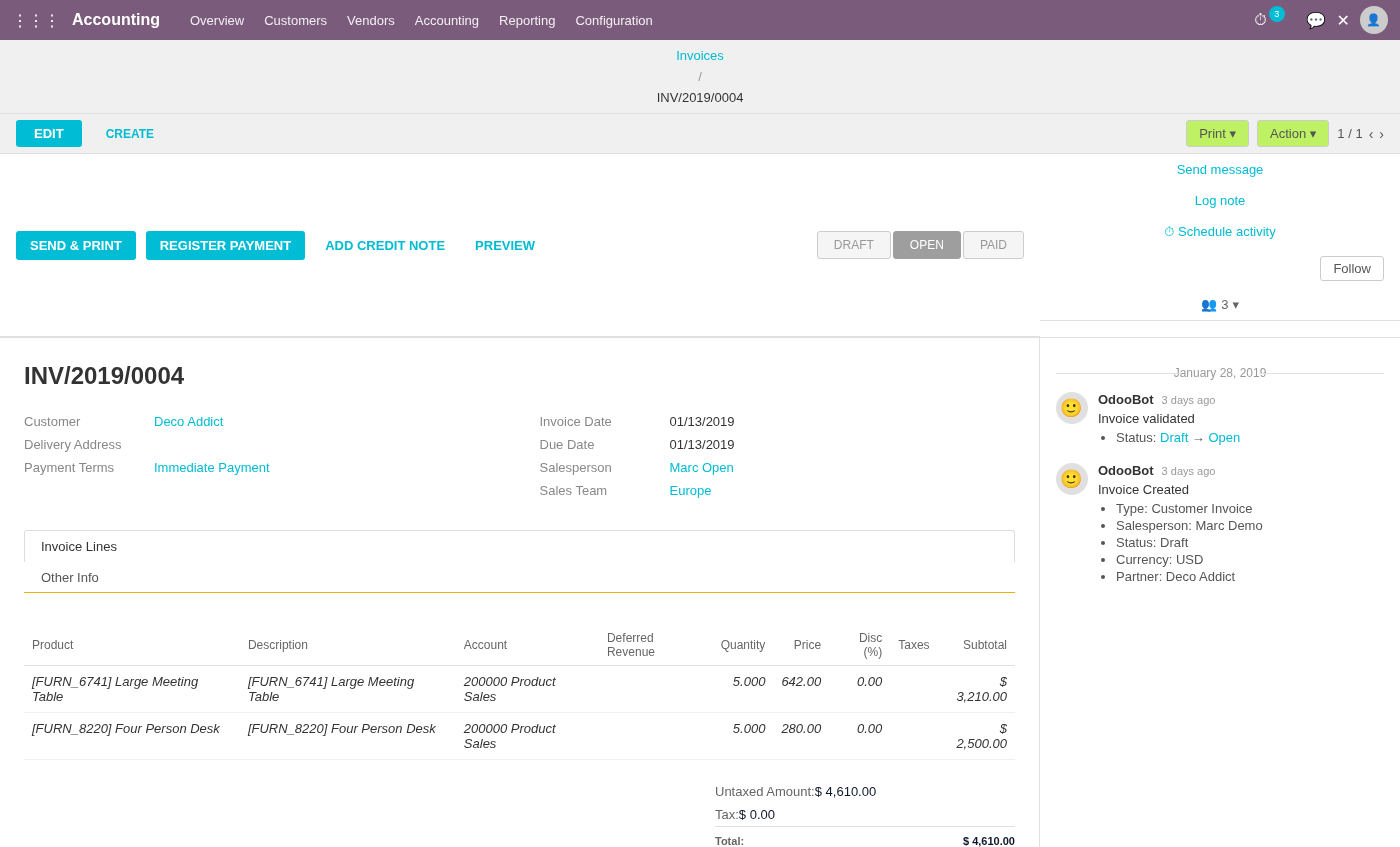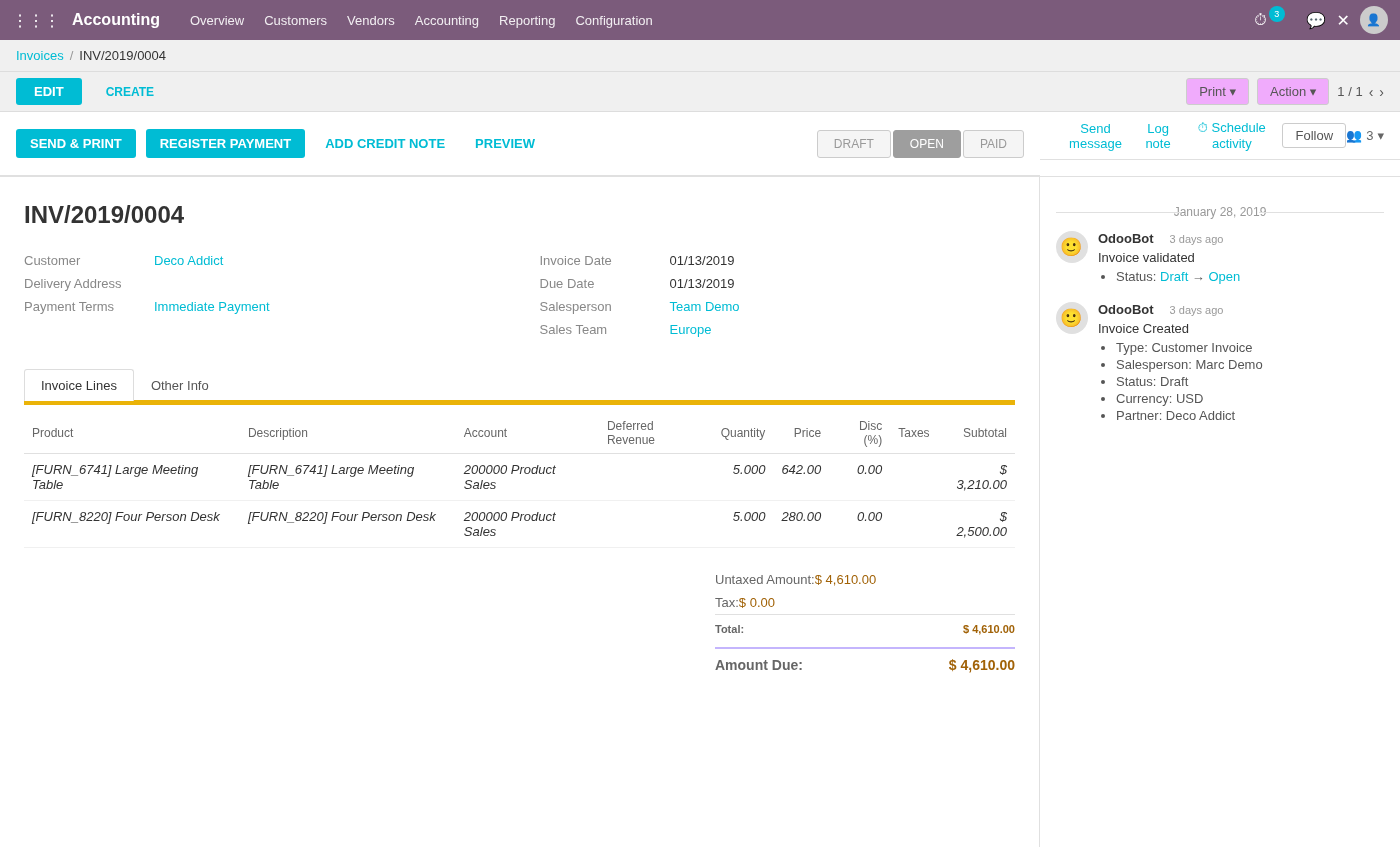--- a/index.html
+++ b/index.html
@@ -24,20 +24,21 @@
 
     
     .breadcrumb-bar {
       background: #f0f0f0;
       padding: 8px 16px;
       border-bottom: 1px solid #ddd;
       display: flex;
       align-items: center;
       gap: 6px;
       font-size: 13px;
+      flex-direction: column;
     }
     .breadcrumb-bar a { color: #00bcd4; text-decoration: none; cursor: pointer; }
     .breadcrumb-bar .separator { color: #999; }
 
     
     .toolbar {
       background: #f0f0f0;
       padding: 6px 16px;
       display: flex;
       align-items: center;
@@ -63,21 +64,21 @@
       font-size: 12px;
       font-weight: bold;
     }
     .toolbar-right {
       margin-left: auto;
       display: flex;
       align-items: center;
       gap: 8px;
     }
     .btn-print, .btn-action {
-      background: #f0abfc;
+      background: #bef264;
       border: 1px solid #ccc;
       padding: 5px 12px;
       cursor: pointer;
       font-size: 13px;
       border-radius: 3px;
       color: #555;
     }
     .pagination { font-size: 13px; color: #555; display: flex; align-items: center; gap: 6px; }
     .pagination-btn { background: none; border: none; cursor: pointer; color: #555; font-size: 14px; }
 
@@ -194,22 +195,23 @@
       color: #666;
       font-size: 13px;
       line-height: 1.6;
       margin-top: -4px;
       margin-bottom: 8px;
     }
 
     
     .tabs-bar {
       display: flex;
-      border-bottom: 5px solid #eab308;
-      margin-bottom: 8px;
+      border-bottom: 1px solid #eab308;
+      margin-bottom: 32px;
+      flex-direction: column;
     }
     .tab {
       padding: 8px 16px;
       cursor: pointer;
       font-size: 13px;
       border: 1px solid transparent;
       border-bottom: none;
       margin-bottom: -1px;
       color: #555;
     }
@@ -251,21 +253,21 @@
       display: flex;
       justify-content: flex-end;
     }
     .totals-table { width: 300px; }
     .totals-row {
       display: flex;
       padding: 4px 0;
       font-size: 13px;
     }
     .totals-label { color: #666; }
-    .totals-value { color: #a16207; }
+    .totals-value { color: #0f172a; }
     .totals-total-row {
       display: flex;
       justify-content: space-between;
       padding: 8px 0;
       font-size: 11px;
       font-weight: bold;
       border-top: 1px solid #e0e0e0;
     }
     .amount-due-row {
       display: flex;
@@ -279,24 +281,26 @@
 
     
     .chatter {
       width: 360px;
       background: white;
       padding: 16px;
       overflow-y: auto;
     }
     .chatter-actions {
       display: flex;
+      gap: 16px;
       margin-bottom: 16px;
       border-bottom: 1px solid #e0e0e0;
       padding-bottom: 12px;
       align-items: center;
+      flex-direction: column;
     }
     .chatter-action-btn {
       background: none;
       border: none;
       color: #00bcd4;
       font-size: 13px;
       cursor: pointer;
       padding: 0;
     }
     .follow-btn {
@@ -348,21 +352,21 @@
       border-radius: 50%;
       background: #e0e0e0;
       display: flex;
       align-items: center;
       justify-content: center;
       font-size: 18px;
       flex-shrink: 0;
       color: #9e9e9e;
     }
     .message-body {}
-    .message-header { display: flex; align-items: baseline; gap: 16px; margin-bottom: 4px; }
+    .message-header { display: flex; align-items: baseline; gap: 8px; margin-bottom: 4px; }
     .message-author { font-weight: bold; font-size: 13px; }
     .message-time { font-size: 11px; color: #999; }
     .message-title { font-size: 13px; font-weight: 500; margin-bottom: 4px; color: #333; }
     .message-list { list-style: disc; padding-left: 18px; font-size: 13px; color: #555; }
     .message-list li { margin-bottom: 2px; }
     .message-list .highlight { color: #00bcd4; }
 
     
     .deferred-col { min-width: 80px; }
   </style>
@@ -468,21 +472,21 @@
         <div class="field-row">
           <span class="field-label">Invoice Date</span>
           <span class="field-value">01/13/2019</span>
         </div>
         <div class="field-row">
           <span class="field-label">Due Date</span>
           <span class="field-value">01/13/2019</span>
         </div>
         <div class="field-row">
           <span class="field-label">Salesperson</span>
-          <span class="field-value link">Team Demo</span>
+          <span class="field-value link">Marc Open</span>
         </div>
         <div class="field-row">
           <span class="field-label">Sales Team</span>
           <span class="field-value link">Europe</span>
         </div>
       </div>
     </div>
 
     <div class="tabs-bar">
       <div class="tab active">Invoice Lines</div>

